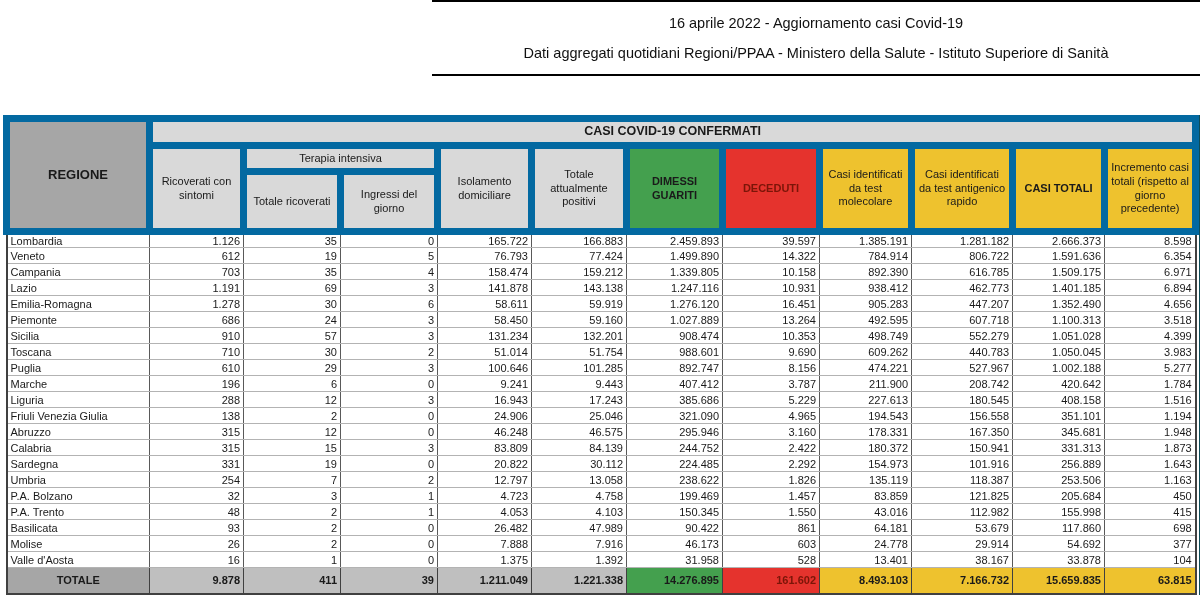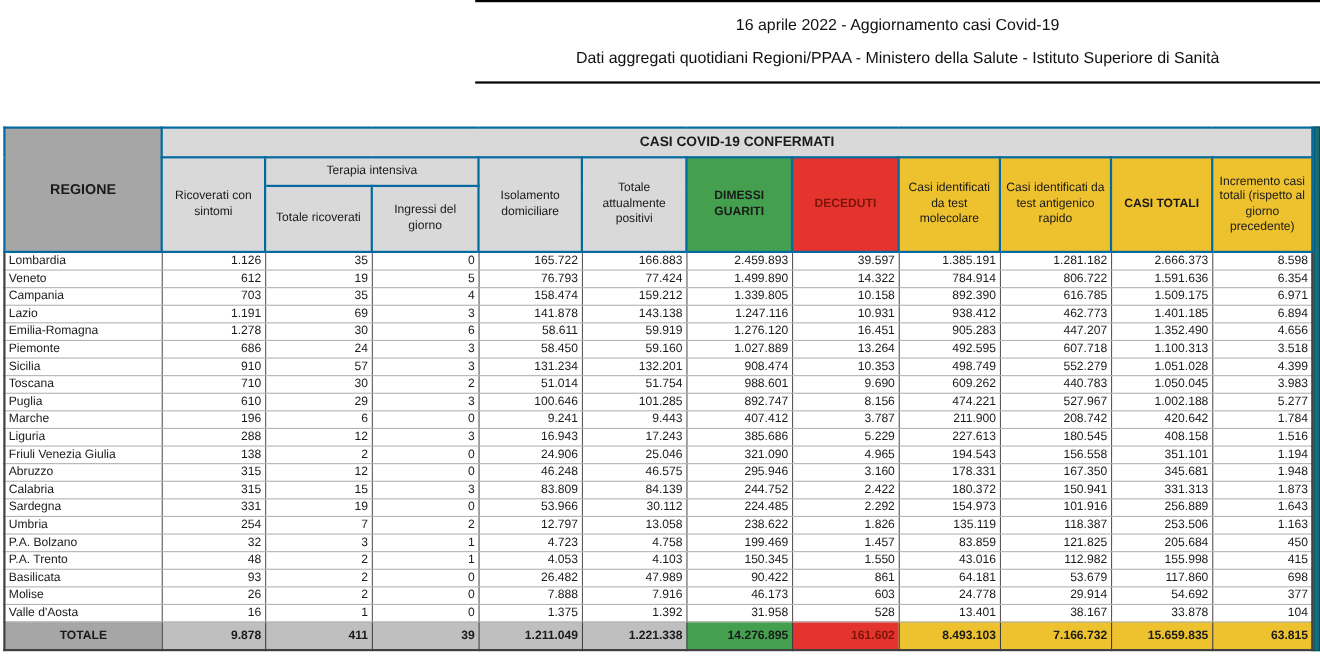--- a/index.html
+++ b/index.html
@@ -36,21 +36,21 @@
   col.c-ti2{width:97px;}
   col.c-isol{width:94px;}
   col.c-attpos{width:95px;}
   col.c-guariti{width:96px;}
   col.c-deceduti{width:97px;}
   col.c-molec{width:92px;}
   col.c-antig{width:101px;}
   col.c-tot{width:92px;}
   col.c-incr{width:91px;}
   th{
-    border:2px solid #0369a1;font-size:11px;font-weight:normal;
+    border:7px solid #0369a1;font-size:11px;font-weight:normal;
     vertical-align:middle;padding:2px 3px;line-height:1.25;
   }
   th.regione{background:var(--gray-dark);font-weight:bold;font-size:13px;}
   th.band{background:var(--gray-light);font-weight:bold;font-size:12.5px;}
   th.sub{background:var(--gray-light);}
   th.green{background:var(--green);font-weight:bold;}
   th.red{background:var(--red);font-weight:bold;color:#7b1508;}
   th.yellow{background:var(--yellow);}
   th.yellow.strong{font-weight:bold;}
   tr.r-band{height:27px;}
@@ -315,21 +315,21 @@
           <td class="num">180.372</td>
           <td class="num">150.941</td>
           <td class="num">331.313</td>
           <td class="num">1.873</td>
         </tr>
         <tr>
           <td class="region">Sardegna</td>
           <td class="num">331</td>
           <td class="num">19</td>
           <td class="num">0</td>
-          <td class="num">53.966</td>
+          <td class="num">20.822</td>
           <td class="num">30.112</td>
           <td class="num">224.485</td>
           <td class="num">2.292</td>
           <td class="num">154.973</td>
           <td class="num">101.916</td>
           <td class="num">256.889</td>
           <td class="num">1.643</td>
         </tr>
         <tr>
           <td class="region">Umbria</td>

